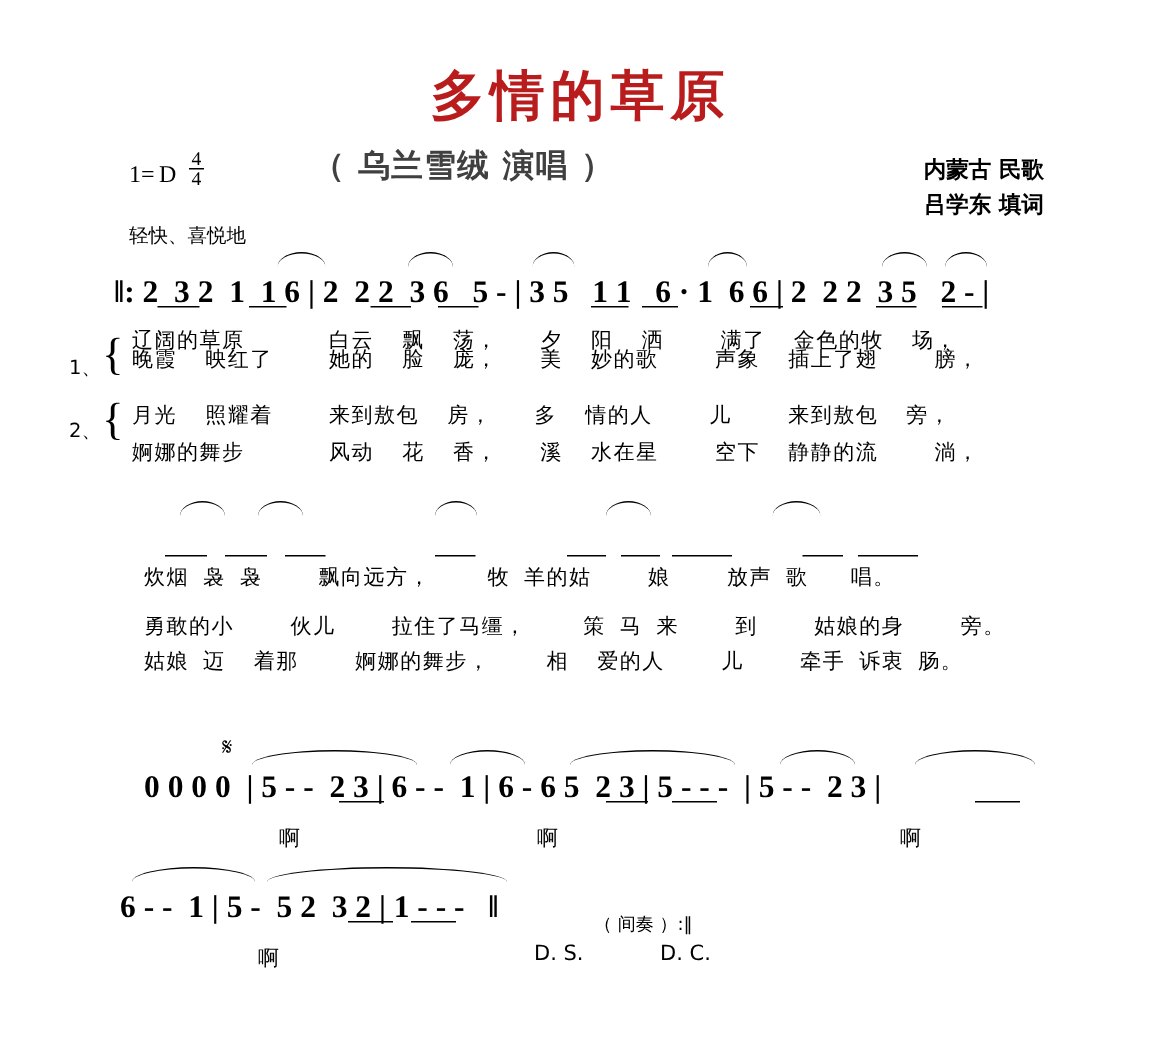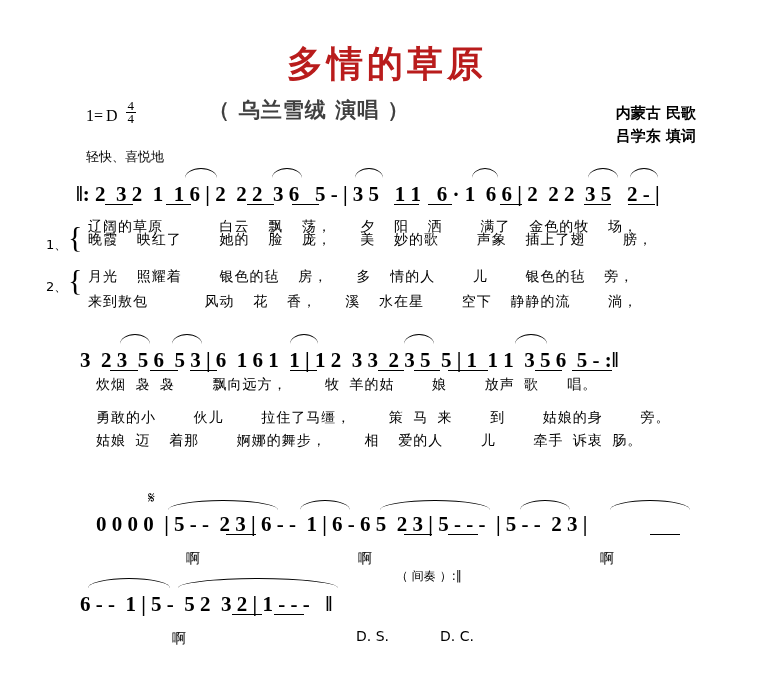--- a/index.html
+++ b/index.html
@@ -186,30 +186,29 @@
   <div class="underbar" style="left:584px; top:204px; width:27px;"></div>
   <div class="underbar" style="left:628px; top:204px; width:27px;"></div>
 
   <div class="verse-mark" style="left:46px; top:236px;">1、</div>
   <div class="brace" style="left:68px; top:222px;">{</div>
   <div class="verse-mark" style="left:46px; top:278px;">2、</div>
   <div class="brace" style="left:68px; top:265px;">{</div>
 
   <div class="lyric-row" style="left:88px; top:218px; letter-spacing:1px;">辽阔的草原      白云  飘  荡，   夕  阳  洒    满了  金色的牧  场，</div>
   <div class="lyric-row" style="left:88px; top:231px; letter-spacing:1px;">晚霞  映红了    她的  脸  庞，   美  妙的歌    声象  插上了翅    膀，</div>
-  <div class="lyric-row" style="left:88px; top:268px; letter-spacing:1px;">月光  照耀着    银色的毡  房，   多  情的人    儿    银色的毡  旁，</div>
-  <div class="lyric-row" style="left:88px; top:293px; letter-spacing:1px;">来到敖包      风动  花  香，   溪  水在星    空下  静静的流    淌，</div>
+  <div class="lyric-row" style="left:88px; top:268px; letter-spacing:1px;">月光  照耀着    来到敖包  房，   多  情的人    儿    来到敖包  旁，</div>
+  <div class="lyric-row" style="left:88px; top:293px; letter-spacing:1px;">婀娜的舞步      风动  花  香，   溪  水在星    空下  静静的流    淌，</div>
 
   <div class="slur" style="left:120px; top:334px; width:30px;"></div>
   <div class="slur" style="left:172px; top:334px; width:30px;"></div>
   <div class="slur" style="left:290px; top:334px; width:28px;"></div>
   <div class="slur" style="left:404px; top:334px; width:30px;"></div>
   <div class="slur" style="left:515px; top:334px; width:32px;"></div>
 
-  <div class="notes-row" style="left:80px; top:348px;">3  2 3  5 6  5 3 | 6  1 6 1  1 | 1 2  3 3  2 3 5  5 | 1  1 1  3 5 6  5 - :‖</div>
 
   <div class="underbar" style="left:110px; top:370px; width:28px;"></div>
   <div class="underbar" style="left:150px; top:370px; width:28px;"></div>
   <div class="underbar" style="left:190px; top:370px; width:27px;"></div>
   <div class="underbar" style="left:290px; top:370px; width:27px;"></div>
   <div class="underbar" style="left:378px; top:370px; width:26px;"></div>
   <div class="underbar" style="left:414px; top:370px; width:26px;"></div>
   <div class="underbar" style="left:448px; top:370px; width:40px;"></div>
   <div class="underbar" style="left:535px; top:370px; width:27px;"></div>
   <div class="underbar" style="left:572px; top:370px; width:40px;"></div>
@@ -240,18 +239,18 @@
   <div class="slur" style="left:88px; top:578px; width:82px;"></div>
   <div class="slur" style="left:178px; top:578px; width:160px;"></div>
 
   <div class="notes-row" style="left:80px; top:592px;text-align:right;">6 - -  1 | 5 -  5 2  3 2 | 1 - - -   ‖</div>
 
   <div class="underbar" style="left:232px; top:614px; width:30px;"></div>
   <div class="underbar" style="left:274px; top:614px; width:30px;"></div>
 
   <div class="lyric-row" style="left:172px; top:630px;">啊</div>
 
-  <div class="bracket-note" style="left:396px; top:568px;">（ 间奏 ）:‖</div>
+  <div class="bracket-note" style="left:396px; top:608px;">（ 间奏 ）:‖</div>
 
   <div class="ds-row" style="left:356px; top:628px;">D. S.</div>
   <div class="ds-row" style="left:440px; top:628px;">D. C.</div>
 
 </div>
 
 </body></html>

